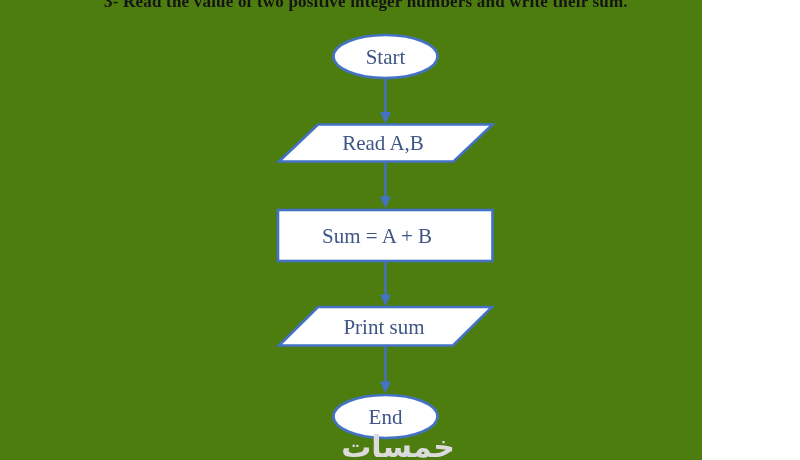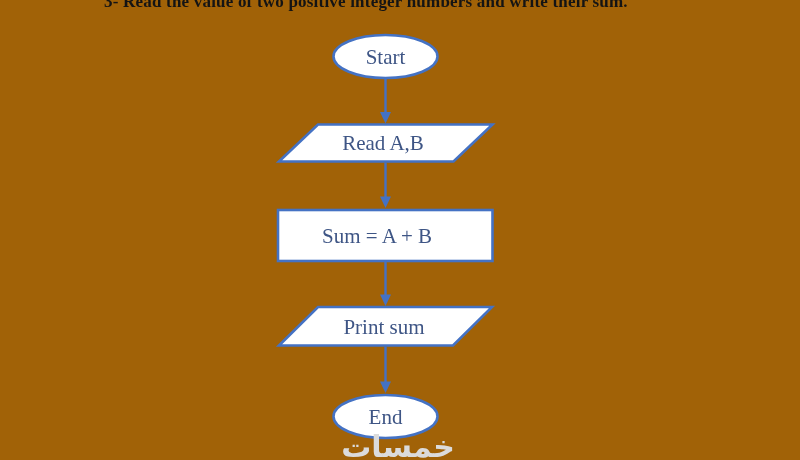--- a/index.html
+++ b/index.html
@@ -1,20 +1,20 @@
 <!DOCTYPE html>
 <html><head>
 <meta charset="utf-8">
 <style>
   html, body { margin: 0; padding: 0; }
   .page {
     position: relative;
-    width: 800px;
+    width: 702px;
     height: 460px;
-    background: #a16207;
+    background: #4d7c0f;
     overflow: hidden;
     font-family: "Liberation Serif", serif;
   }
   .doc-title {
     position: absolute;
     top: -7px;
     left: 104px;
     width: 660px;
     font-family: "Liberation Serif", serif;
     font-size: 17px;

